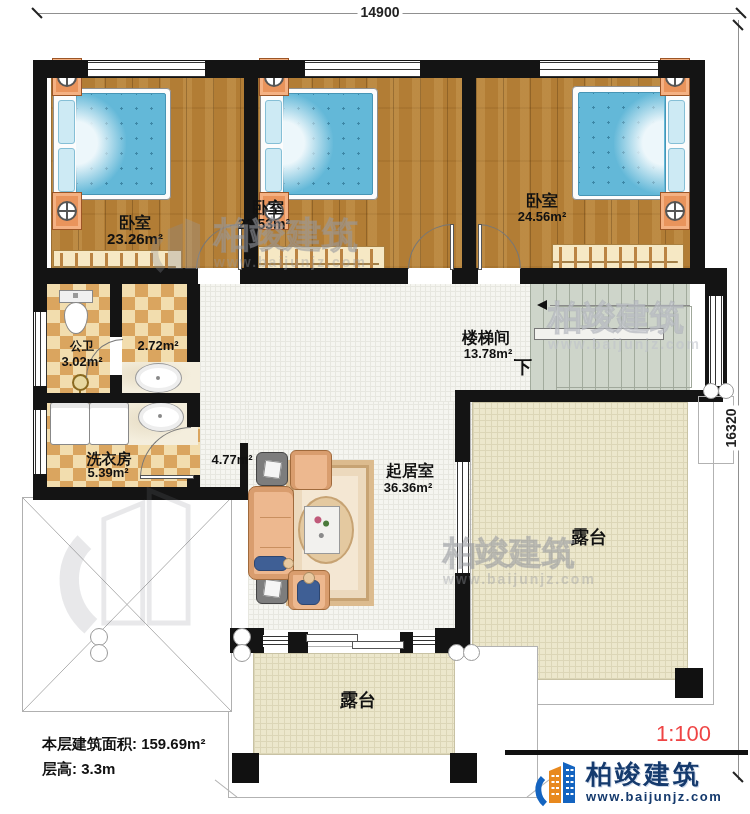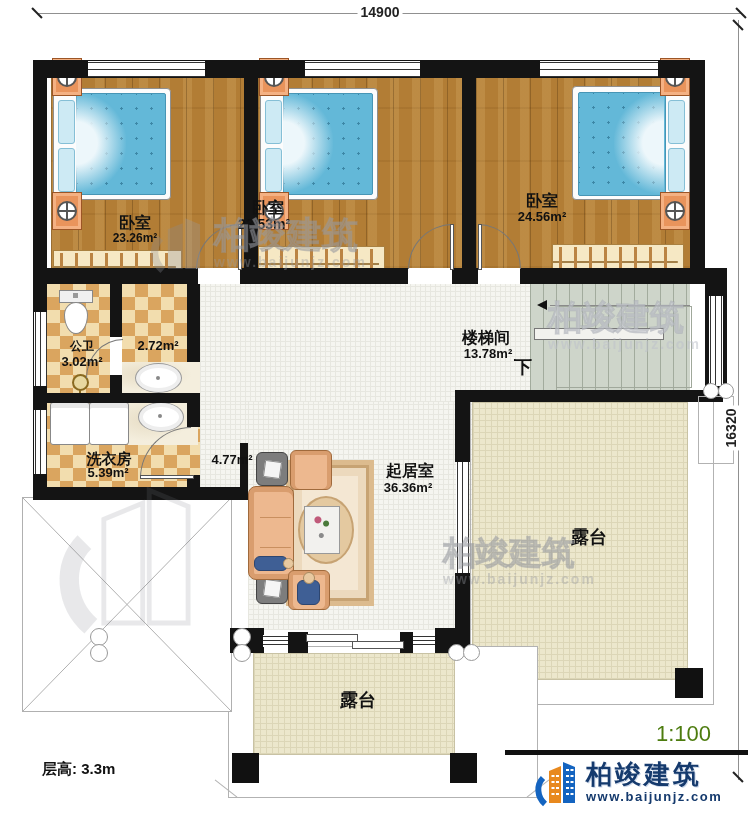--- a/index.html
+++ b/index.html
@@ -71,21 +71,21 @@
   .rail{background:#f2f2ee;border:1px solid #777;}
   .thin{background:#8a8a8a;}
   .tri{width:0;height:0;border-top:5px solid transparent;border-bottom:5px solid transparent;border-right:10px solid #111;}
   .dimline{background:#909090;}
   .tick{background:#222;transform:rotate(45deg);}
   .dimtxt{position:absolute;color:#222;font-size:14px;font-weight:bold;background:#fff;padding:0 3px;transform:translate(-50%,-50%);}
   .wmtext{color:rgba(150,152,160,.30);-webkit-text-stroke:1px rgba(150,152,160,.45);font-weight:900;line-height:1.05;white-space:nowrap;}
   .wmsite{color:rgba(150,152,160,.38);font-weight:900;letter-spacing:2px;white-space:nowrap;}
   .info-line{position:absolute;color:#111;font-size:15px;font-weight:600;white-space:nowrap;}
   .tb-title{position:absolute;color:#1c1c1c;font-size:30px;font-weight:500;letter-spacing:3px;white-space:nowrap;}
-  .tb-scale{position:absolute;color:#4d7c0f;font-size:22px;font-weight:500;white-space:nowrap;}
+  .tb-scale{position:absolute;color:#ef4444;font-size:22px;font-weight:500;white-space:nowrap;}
   .tb-brand{position:absolute;color:#153a6d;font-size:26px;font-weight:900;letter-spacing:3px;white-space:nowrap;text-shadow:1px 1px 0 #cdd8ea;}
   .tb-site{position:absolute;color:#153a6d;font-size:13px;font-weight:700;letter-spacing:1.5px;white-space:nowrap;}
 </style>
 </head>
 <body>
 
 <div class="plan">
 
   <div class="wood abs" style="left:51px;top:78px;width:193px;height:190px"></div>
   <div class="wood abs" style="left:258px;top:78px;width:204px;height:190px"></div>
@@ -247,21 +247,21 @@
   <div class="pcirc abs" style="left:233px;top:644px;width:16px;height:16px"></div>
   <div class="pcirc abs" style="left:448px;top:644px;width:15px;height:15px"></div>
   <div class="pcirc abs" style="left:463px;top:644px;width:15px;height:15px"></div>
   <div class="pcirc abs" style="left:90px;top:628px;width:16px;height:16px"></div>
   <div class="pcirc abs" style="left:90px;top:644px;width:16px;height:16px"></div>
   <div class="col abs" style="left:232px;top:753px;width:27px;height:30px"></div>
   <div class="col abs" style="left:450px;top:753px;width:27px;height:30px"></div>
   <div class="col abs" style="left:675px;top:668px;width:28px;height:30px"></div>
 
   <span class="lbl" style="left:135px;top:223px;font-size:16px">卧室</span>
-  <span class="lbl" style="left:135px;top:238px;font-size:12px">23.26m²</span>
+  <span class="lbl" style="left:135px;top:238px;font-size:15px">23.26m²</span>
   <span class="lbl" style="left:268px;top:208px;font-size:16px">卧室</span>
   <span class="lbl" style="left:264px;top:224px;font-size:14px">23.53m²</span>
   <span class="lbl" style="left:542px;top:201px;font-size:16px">卧室</span>
   <span class="lbl" style="left:542px;top:216px;font-size:13px">24.56m²</span>
   <span class="lbl" style="left:82px;top:346px;font-size:12px">公卫</span>
   <span class="lbl" style="left:82px;top:361px;font-size:13px">3.02m²</span>
   <span class="lbl" style="left:158px;top:345px;font-size:13px">2.72m²</span>
   <span class="lbl" style="left:109px;top:458px;font-size:15px">洗衣房</span>
   <span class="lbl" style="left:108px;top:472px;font-size:13px">5.39m²</span>
   <span class="lbl" style="left:232px;top:459px;font-size:13px">4.77m²</span>
@@ -300,20 +300,21 @@
   <svg class="abs" style="left:58px;top:474px;opacity:.17;pointer-events:none" width="150" height="162" viewBox="0 0 46 50">
     <path d="M10 47 C2 40 1 28 8 21" stroke="#7c7e88" stroke-width="6" fill="none"></path>
     <polygon points="14,14 26,9 26,46 14,46" fill="none" stroke="#7c7e88" stroke-width="1.5"></polygon>
     <polygon points="28,5 40,10 40,46 28,46" fill="none" stroke="#7c7e88" stroke-width="1.5"></polygon>
   </svg>
   <div class="abs" style="left:443px;top:536px;pointer-events:none">
     <div class="wmtext" style="font-size:33px">柏竣建筑</div>
     <div class="wmsite" style="font-size:14px">www.baijunjz.com</div>
   </div>
 
+  <div class="info-line" style="left:42px;top:735px">本层建筑面积: 159.69m²</div>
   <div class="info-line" style="left:42px;top:760px">层高: 3.3m</div>
 
   <div class="tb-scale" style="left:656px;top:721px">1:100</div>
   <i class="abs" style="left:505px;top:750px;width:243px;height:5px;background:#111"></i>
   <svg class="abs" style="left:534px;top:757px" width="48" height="50" viewBox="0 0 46 50">
     <path d="M10 47 C2 40 1 28 8 21" stroke="#1464c0" stroke-width="6" fill="none"></path>
     <polygon points="14,14 26,9 26,46 14,46" fill="#e8891e"></polygon>
     <polygon points="28,5 40,10 40,46 28,46" fill="#1464c0"></polygon>
     <g fill="#ffffff">
       <rect x="16.5" y="18" width="3" height="2"></rect>

